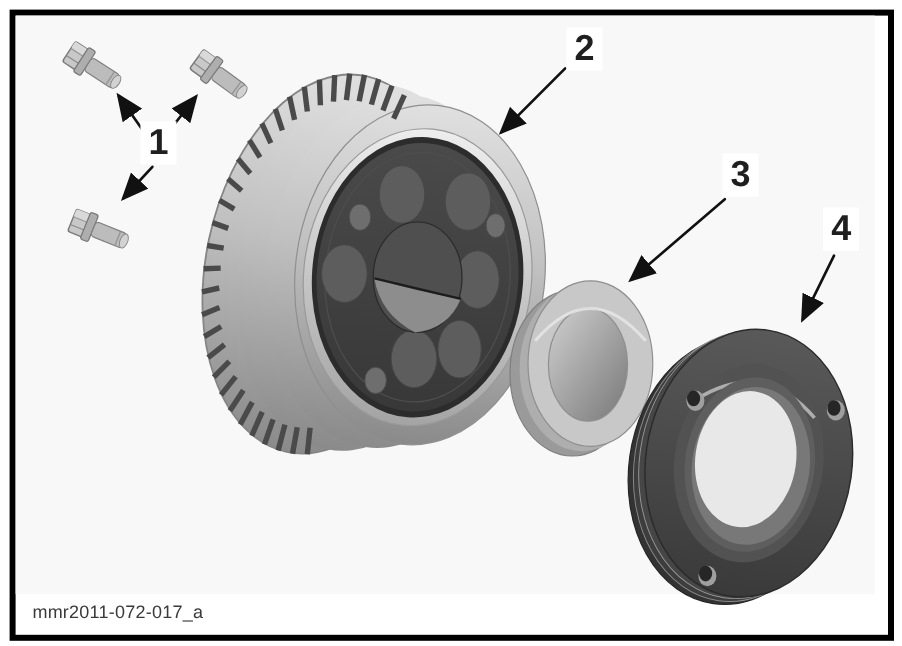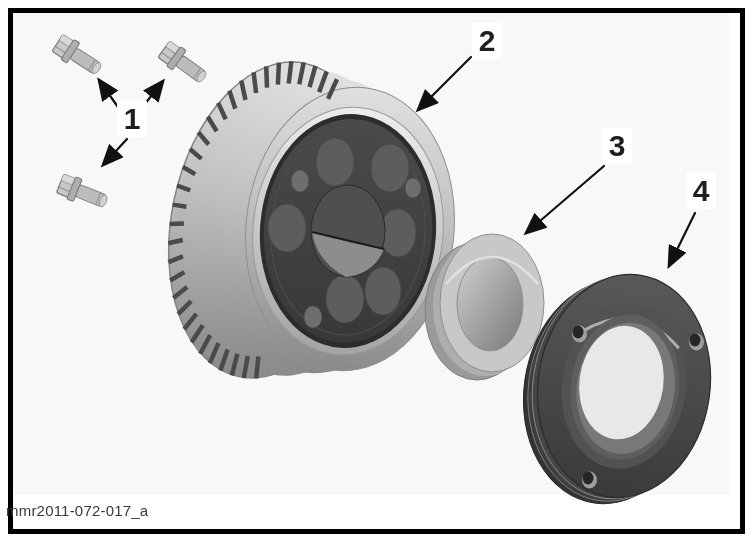--- a/index.html
+++ b/index.html
@@ -4,21 +4,21 @@
 <style>
   html,body{margin:0;padding:0;background:#ffffff;}
   .page{position:relative;width:752px;height:538px;background:#ffffff;overflow:hidden;
         font-family:"Liberation Sans",sans-serif;}
   .frame{position:absolute;left:8px;top:8px;width:727px;height:516px;
          border:5px solid #000;background:#ffffff;}
   svg.art{position:absolute;left:0;top:0;}
   .callout{position:absolute;background:#ffffff;color:#1f1f1f;font-weight:bold;
            font-size:30px;line-height:36px;height:36px;min-width:24px;
            text-align:center;padding:0 3px;}
-  .caption{position:absolute;left:6px;top:502px;font-size:15px;color:#3a3a3a;
+  .caption{position:absolute;left:27px;top:502px;font-size:15px;color:#3a3a3a;
            letter-spacing:.2px;}
   .tooth{stroke:#4a4a4a;stroke-width:4.5;}
 </style>
 </head>
 <body>
 
 <div class="page">
 
   <div class="frame"></div>
 

